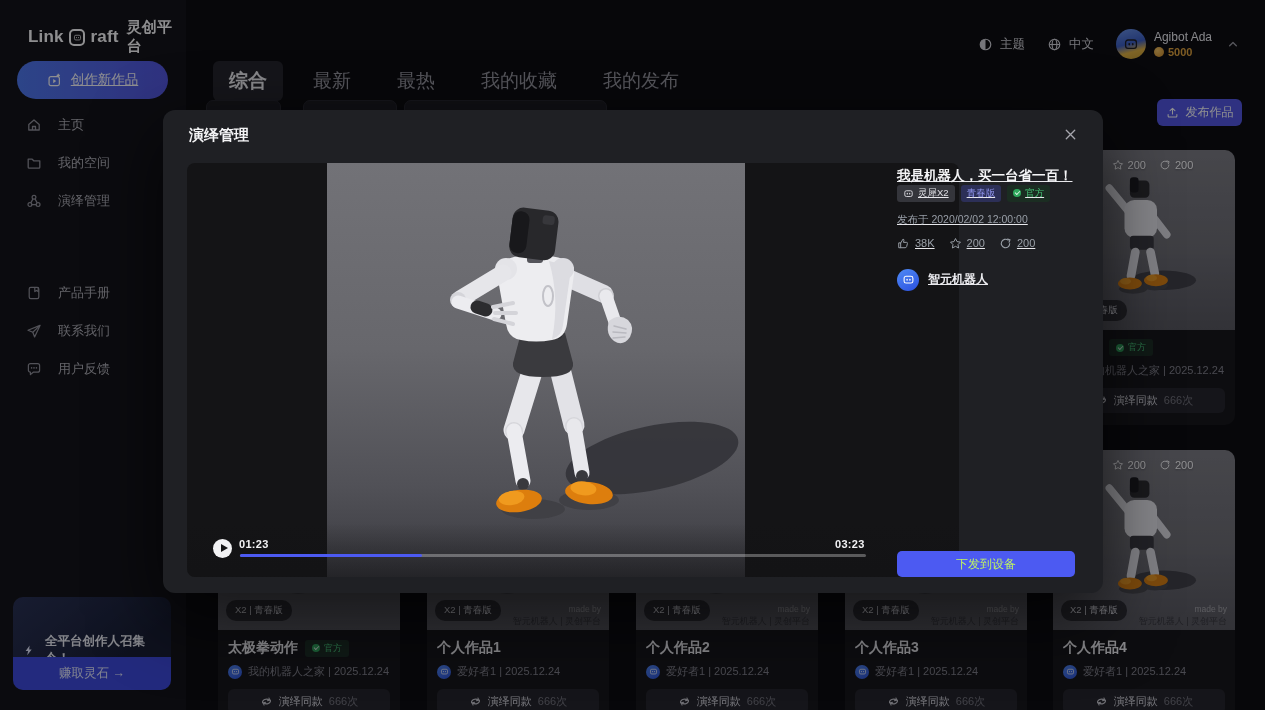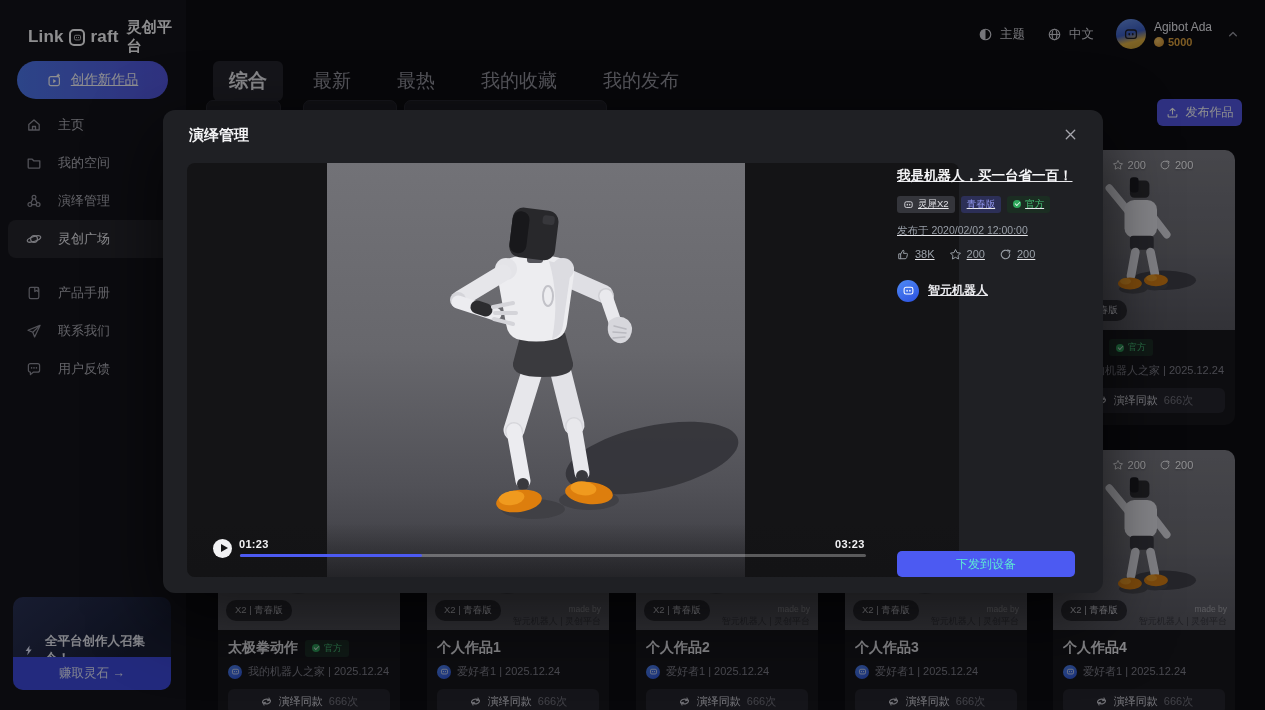--- a/index.html
+++ b/index.html
@@ -31,21 +31,21 @@
   .nav-item.active .ic { color:#d8d8dd; }
   .promo { position:absolute; left:13px; top:597px; width:158px; height:93px; border-radius:10px; overflow:hidden;
     background:linear-gradient(140deg,#283052,#161c30 70%); }
   .promo-title { display:flex; align-items:center; gap:10px; padding:12px 10px 0 10px;
     font-size:12.5px; font-weight:bold; color:#eef0f6;margin-top:24px; }
   .promo-sub { padding:7px 10px 0 11px; font-size:10.5px; color:#8d92a8; }
   .promo-cta { position:absolute; left:0; bottom:0; width:100%; height:33px; border:none; cursor:pointer;
     background:#3c4ade; color:#e8ebff; font-size:12.5px; font-family:inherit; }
 
   
-  .header-right { position:absolute; right:25px; top:19px; display:flex; align-items:center; gap:22px; z-index:1;text-align:right; }
+  .header-right { position:absolute; right:25px; top:29px; display:flex; align-items:center; gap:22px; z-index:1;text-align:right; }
   .hdr-group { display:flex; align-items:center; gap:7px; color:#d4d4d9; font-size:12.5px; cursor:pointer; }
   .user-chip { display:flex; align-items:center; gap:8px; cursor:pointer; }
   .avatar { width:30px; height:30px; border-radius:50%;
     background:linear-gradient(165deg,#6a93e8 0%,#3b5fc4 48%,#e3b33f 72%,#c99e2e 100%);
     display:flex; align-items:center; justify-content:center; color:#1c1c20; }
   .user-meta { display:flex; flex-direction:column; gap:2px; }
   .user-name { font-size:12px; color:#f0f0f3; }
   .user-coins { display:flex; align-items:center; gap:4px; font-size:11px; font-weight:bold; color:#e3a43a; }
   .coin-dot { width:10px; height:10px; border-radius:50%; background:radial-gradient(circle at 35% 35%,#f4c462,#d08a22); display:inline-block; }
   .chev { color:#9a9aa1; margin-left:6px; }
@@ -111,34 +111,34 @@
     border-top:4.5px solid transparent; border-bottom:4.5px solid transparent; }
   .time { position:absolute; top:375px; font-size:11px; font-weight:bold; color:#f2f2f4; letter-spacing:.3px; }
   .time-cur { left:52px; }
   .time-total { left:648px; }
   .progress { position:absolute; left:53px; top:391px; width:626px; height:3px; border-radius:2px;
     background:rgba(255,255,255,.30); cursor:pointer; }
   .progress-fill { height:100%; border-radius:2px; background:#4c5af2; }
 
   .work-panel { position:absolute; left:734px; top:57px; width:178px;text-decoration:underline; }
   .work-title { font-size:13.5px; font-weight:bold; color:#f4f4f6; line-height:1.3; }
-  .tag-row { display:flex; align-items:center; gap:6px; margin-top:11px; }
+  .tag-row { display:flex; align-items:center; gap:6px; }
   .tag { display:inline-flex; align-items:center; gap:4px; height:17px; padding:0 6px; border-radius:3px; font-size:9.5px; }
   .tag-model { background:#34353b; color:#e0e0e5; }
   .tag-edition { background:#2c2f57; color:#9297f0; }
   .tag-official { background:#1b2d22; color:#46c276; }
   .published { margin-top:11px; font-size:10.5px; color:#989ea7; }
   .work-stats { display:flex; align-items:center; gap:14px; margin-top:10px; color:#9aa0a8; font-size:11px; }
   .work-stats .st { display:flex; align-items:center; gap:5px; cursor:pointer; }
   .work-author { display:flex; align-items:center; gap:9px; margin-top:19px; }
   .work-avatar { width:22px; height:22px; border-radius:50%;
     background:linear-gradient(150deg,#4f8bf5,#2b50e0); display:flex; align-items:center; justify-content:center; color:#fff; }
   .work-author-name { font-size:12px; font-weight:bold; color:#ececf0; }
   .deploy-btn { position:absolute; left:734px; top:441px; width:178px; height:26px; border:none; cursor:pointer;
-    border-radius:5px; background:#4c5af2; color:#5eead4; font-size:12px; font-family:inherit; }
+    border-radius:5px; background:#4c5af2; color:#bef264; font-size:12px; font-family:inherit; }
 </style>
 </head>
 <body>
 
 <svg width="0" height="0" style="position:absolute">
   <defs>
     <symbol id="i-home" viewBox="0 0 16 16">
         <path d="M2.8 7.6 8 3l5.2 4.6V13H2.8zM6.5 13V9.5h3V13" fill="none" stroke="currentColor" stroke-width="1.3" stroke-linejoin="round"></path>
       </symbol>
     <symbol id="i-folder" viewBox="0 0 16 16">
@@ -295,26 +295,20 @@
         <svg class="ic" width="16" height="16">
             <use href="#i-folder"></use>
           </svg>
         <span>我的空间</span>
       </div>
       <div class="nav-item">
         <svg class="ic" width="16" height="16">
             <use href="#i-nodes"></use>
           </svg>
         <span>演绎管理</span>
-      </div>
-      <div class="nav-item active">
-        <svg class="ic" width="16" height="16">
-            <use href="#i-planet"></use>
-          </svg>
-        <span>灵创广场</span>
       </div>
     </nav>
     <nav class="nav nav2">
       <div class="nav-item">
         <svg class="ic" width="16" height="16">
             <use href="#i-book"></use>
           </svg>
         <span>产品手册</span>
       </div>
       <div class="nav-item">

